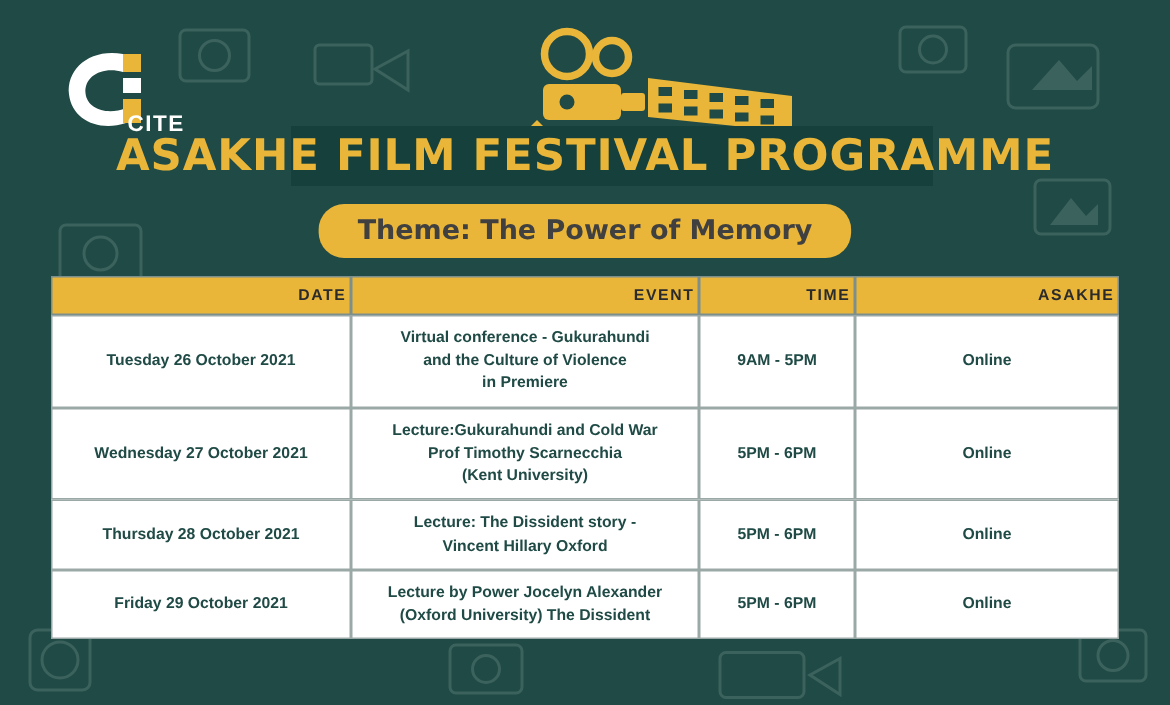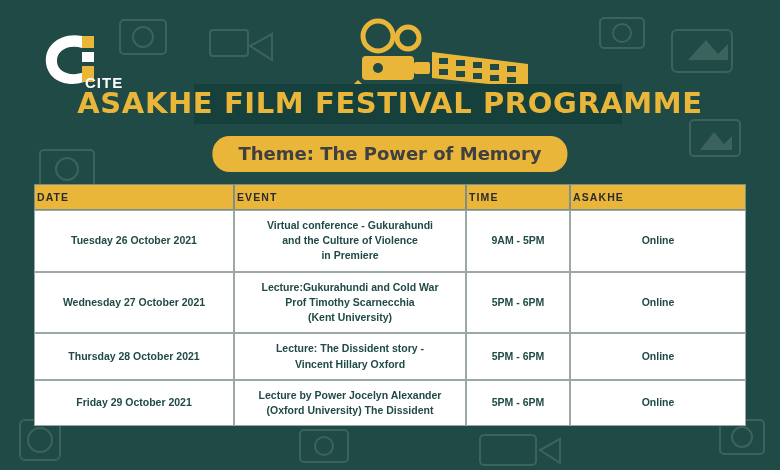--- a/index.html
+++ b/index.html
@@ -101,21 +101,21 @@
     table-layout: fixed;
   }
   thead th {
     background: #e9b63a;
     color: #2b2b2b;
     font-size: 10.5px;
     font-weight: bold;
     letter-spacing: 1.1px;
     padding: 6px 2px;
     border: 1px solid #7c8f8c;
-    text-align: left;
+    text-align: right;
   }
   tbody td {
     background: #ffffff;
     color: #1f4a45;
     font-size: 10.5px;
     font-weight: bold;
     text-align: center;
     padding: 7px 4px;
     border: 1px solid #9aa8a6;
     line-height: 1.45;

